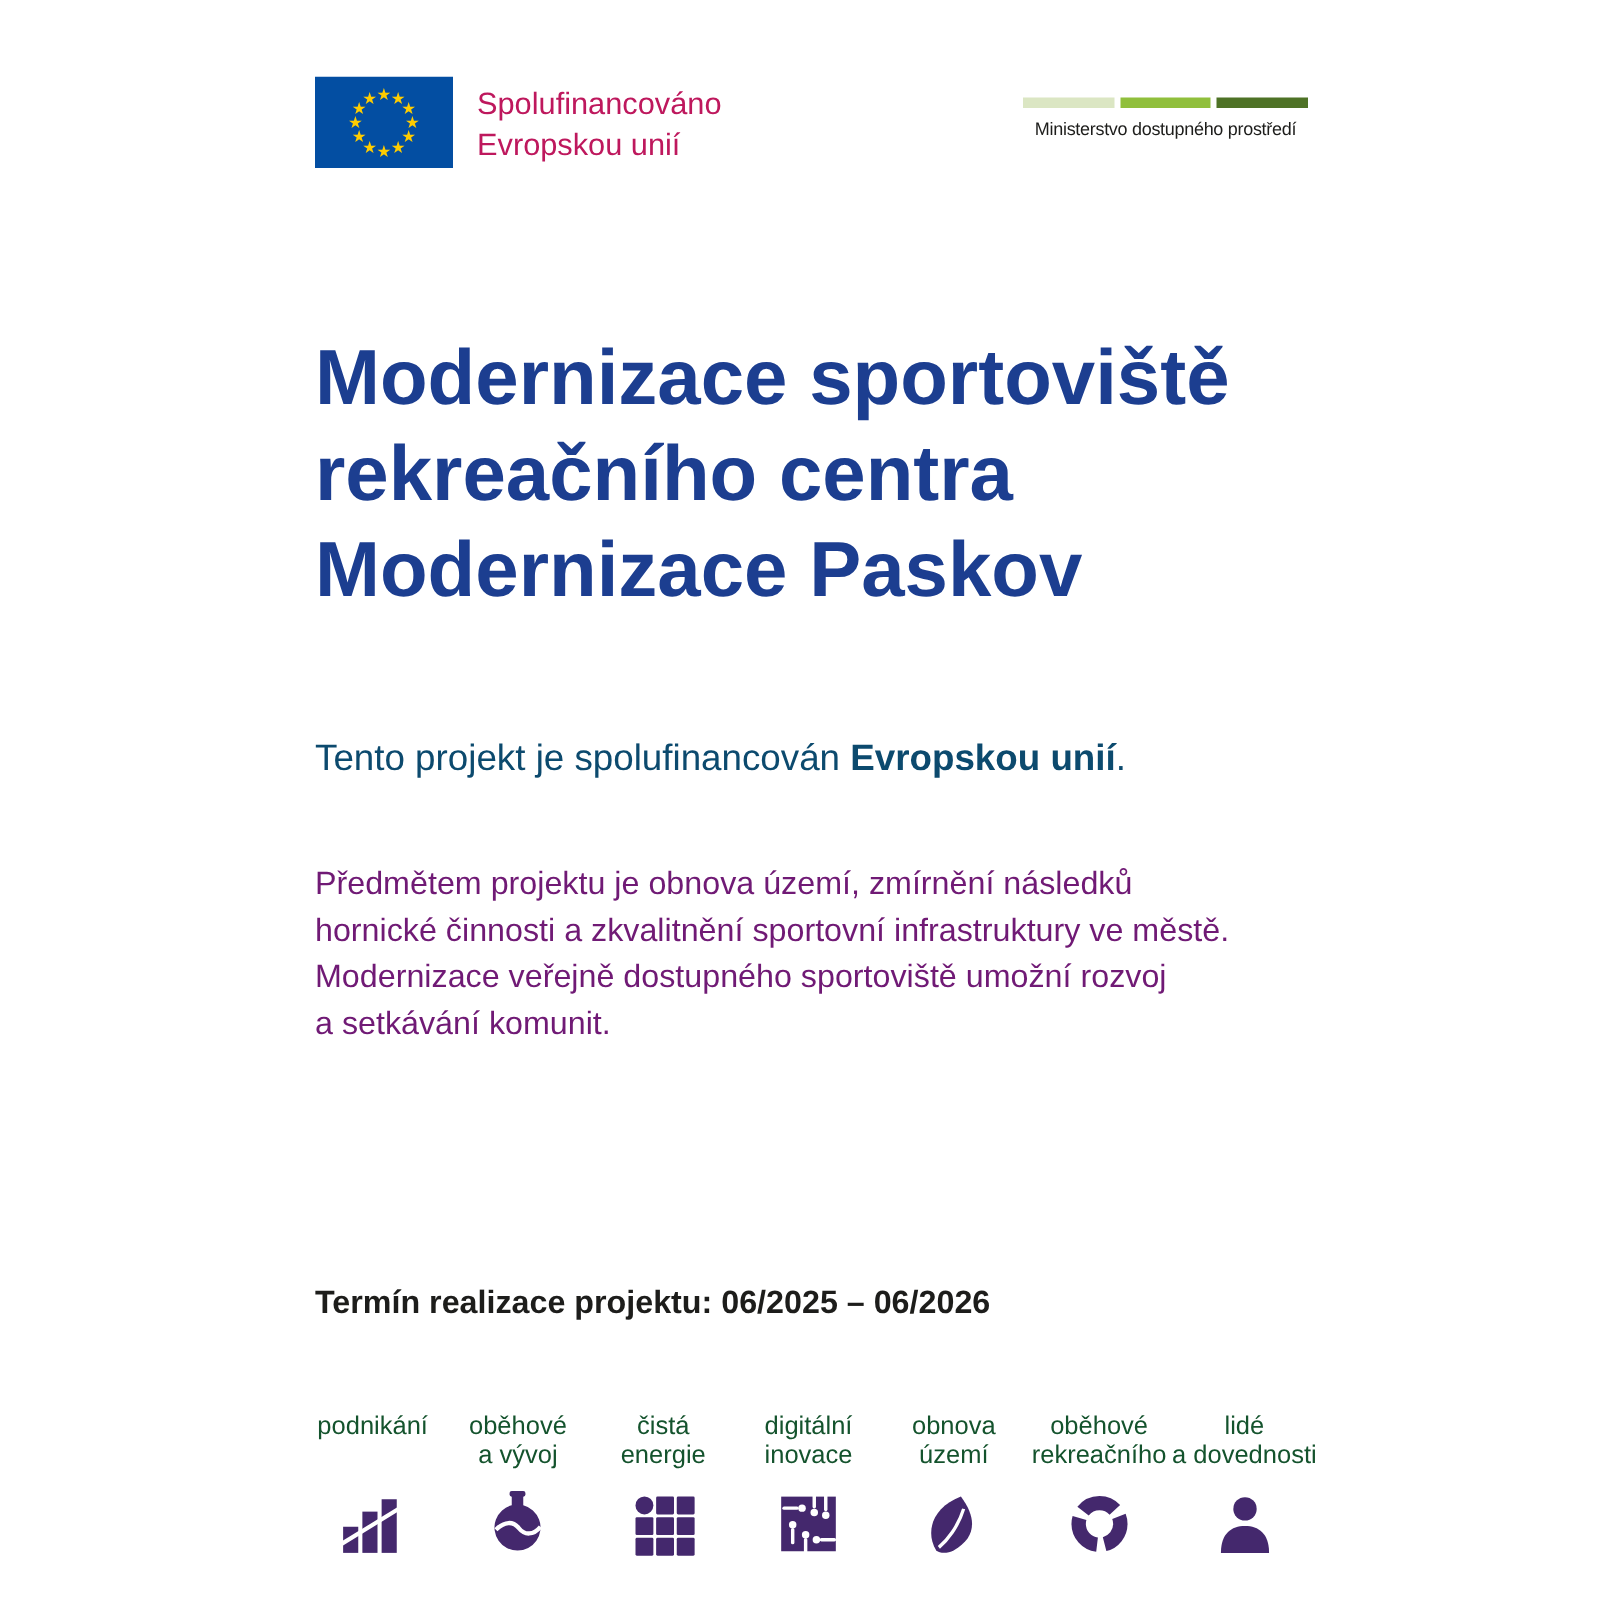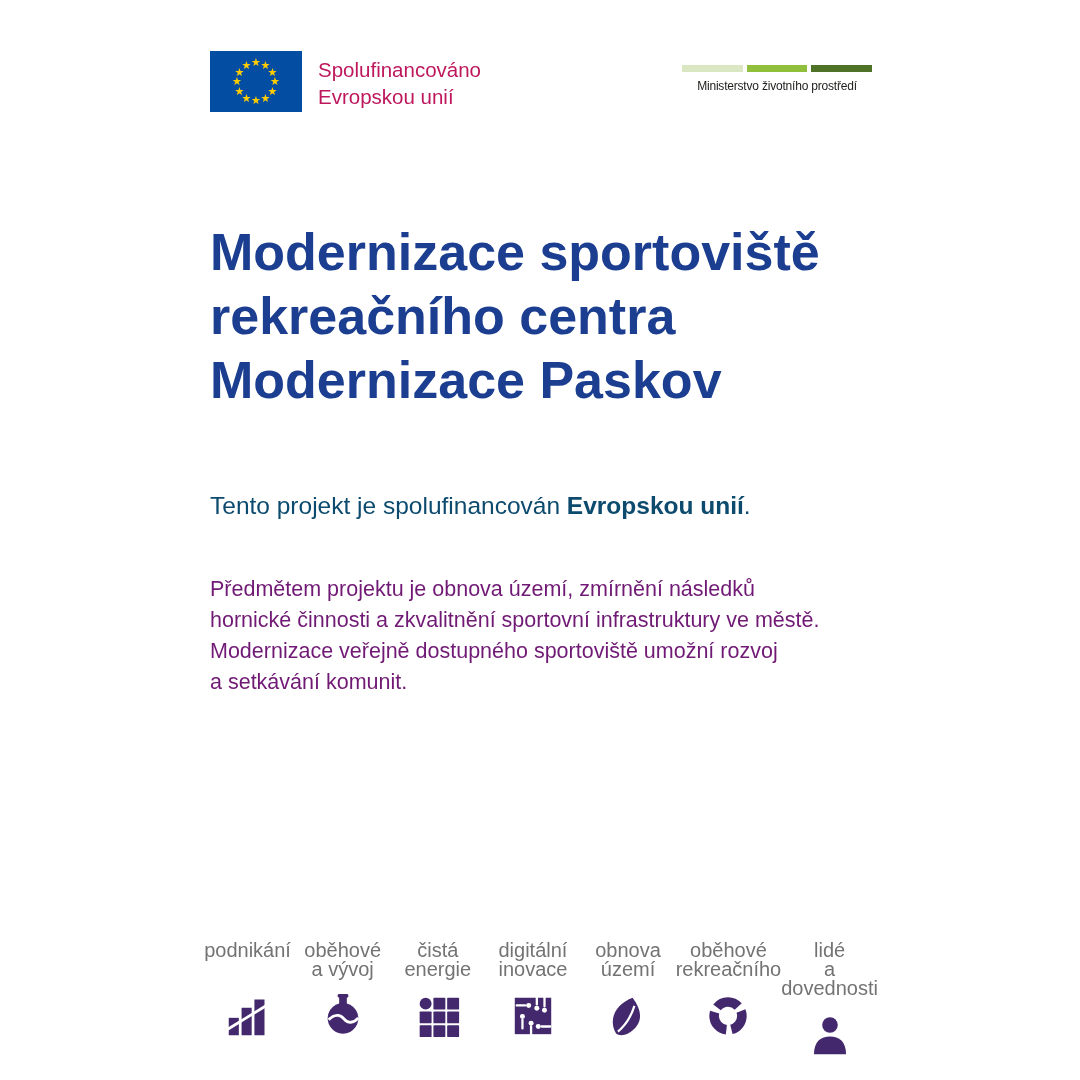--- a/index.html
+++ b/index.html
@@ -22,21 +22,21 @@
   .title{position:absolute;left:210px;top:220px;font-size:52px;font-weight:bold;
          color:#1c3e90;line-height:64px;}
   .cofin{position:absolute;left:210px;top:492px;font-size:24.5px;color:#0c4a6e;}
   .cofin .em{font-weight:bold;}
   .desc{position:absolute;left:210px;top:574px;font-size:21.5px;line-height:31px;color:#701a75;}
   .timeline{position:absolute;left:210px;top:856px;font-size:21.5px;font-weight:bold;color:#1d1d1b;}
 
   
   .priorities{position:absolute;left:200px;top:941px;width:678px;display:flex;}
   .pri-col{flex:1;text-align:center;}
-  .pri-label{font-size:20px;line-height:19px;color:#737373;min-height:38px;}
+  .pri-label{font-size:17px;line-height:19px;color:#14532d;min-height:38px;}
   .pri-icon{margin-top:7px;height:52px;display:flex;align-items:flex-end;justify-content:center;}
   .pri-icon svg{display:block;}
 </style>
 </head>
 <body>
 
 <div class="poster">
 
   <div class="eu-flag">
     <svg width="92" height="61" viewBox="0 0 92 61">
@@ -61,38 +61,39 @@
     <div>Spolufinancováno</div>
     <div>Evropskou unií</div>
   </div>
 
   <div class="ministry">
     <div class="ministry-bars">
       <span class="bar-light"></span>
       <span class="bar-mid"></span>
       <span class="bar-dark"></span>
     </div>
-    <div class="ministry-name">Ministerstvo životního prostředí</div>
+    <div class="ministry-name">Ministerstvo dostupného prostředí</div>
   </div>
 
   <h1 class="title" style="margin:0;">
     <div>Modernizace sportoviště</div>
     <div>rekreačního centra</div>
     <div>Modernizace Paskov</div>
   </h1>
 
   <div class="cofin"><span>Tento projekt je spolufinancován </span><span class="em">Evropskou unií</span><span>.</span></div>
 
   <div class="desc">
     <div>Předmětem projektu je obnova území, zmírnění následků</div>
     <div>hornické činnosti a zkvalitnění sportovní infrastruktury ve městě.</div>
     <div>Modernizace veřejně dostupného sportoviště umožní rozvoj</div>
     <div>a setkávání komunit.</div>
   </div>
 
+  <div class="timeline">Termín realizace projektu: 06/2025 – 06/2026</div>
 
   <div class="priorities">
 
     <div class="pri-col">
       <div class="pri-label">
         <div>podnikání</div>
         <div></div>
       </div>
       <div class="pri-icon">
         <svg width="44" height="44" viewBox="0 0 48 48" fill="#44286d">

